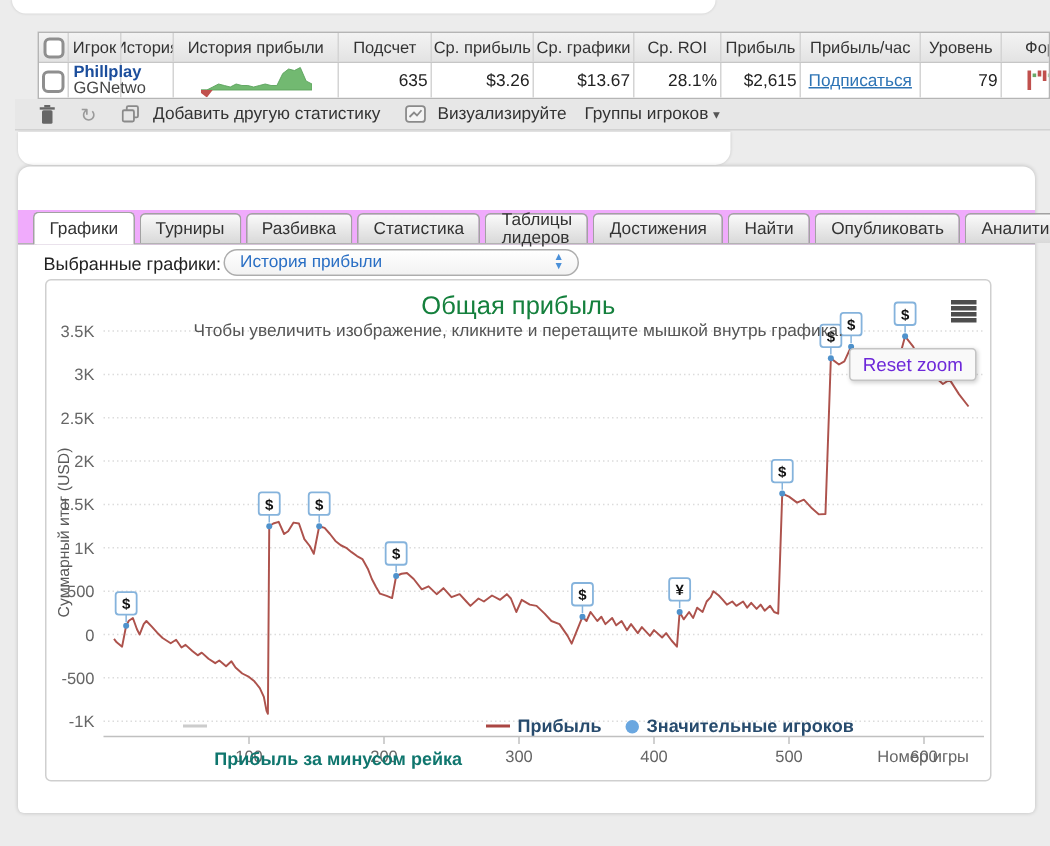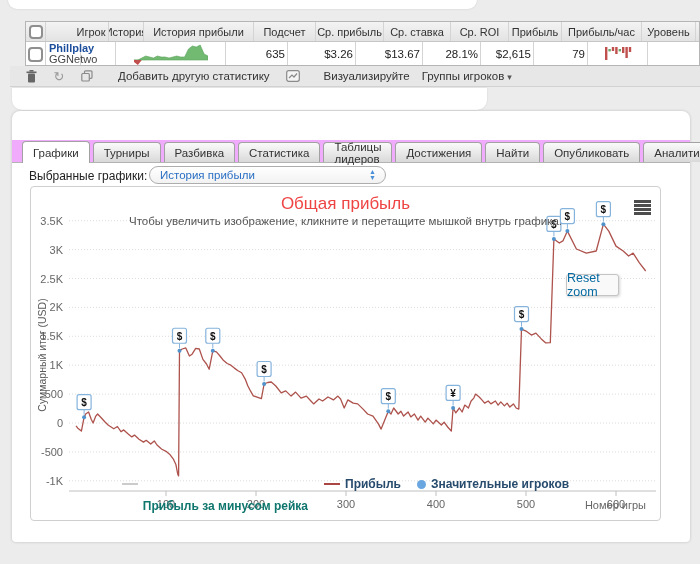--- a/index.html
+++ b/index.html
@@ -21,67 +21,67 @@
   .num { justify-content:flex-end; padding-right:2px; }
   .cbx { width:15px; height:15px; border:2px solid #8f8f8f; border-radius:4px; background:#fff; }
   .player-cell { flex-direction:column; align-items:flex-start; justify-content:center; overflow:visible; padding-left:3px; }
   .player-name { font-size:11px; font-weight:bold; color:#1c4e9c; line-height:11px; cursor:pointer; }
   .player-net { font-size:11px; color:#444; line-height:11px; }
   .sub-link { color:#2e74b5; text-decoration:underline; cursor:pointer; }
 
   
   .toolbar { left:10px; top:66px; width:690px; height:21px; background:#e7e7e7; border-bottom:1px solid #d2d2d2; display:flex; align-items:center; font-size:11.5px; color:#333; }
   .tb-ico { margin-left:14px; width:14px; height:14px; display:flex; align-items:center; justify-content:center; cursor:pointer; }
-  .tb-txt { margin-left:24px; cursor:pointer; }
+  .tb-txt { margin-left:8px; cursor:pointer; }
   .refresh-glyph { font-size:13px; color:#9a9a9a; }
   .caret { color:#555; font-size:9px; margin-left:3px; }
 
   
   .panel { left:12px; top:111px; width:678px; height:431px; background:#fff; border-radius:8px 8px 4px 4px; box-shadow:0 0 3px rgba(0,0,0,.2); }
   .panel-header { position:absolute; left:0; top:0; width:100%; height:29px; background:linear-gradient(#c2d1d9,#b2c5cf); border-radius:8px 8px 0 0; }
   .panel-title { position:absolute; left:16px; top:7px; font-size:15px; font-weight:bold; color:#22313a; }
   .panel-close { position:absolute; right:9px; top:3px; font-size:13px; font-weight:bold; color:#222; cursor:pointer; }
   .tab-strip { position:absolute; left:0; top:29px; width:100%; height:23px; background:#f0abfc; border-bottom:1px solid #b3b3b3; display:flex; align-items:flex-end; padding-left:10px; }
   .tab { height:20px; margin-right:3px; padding:0 10px; display:flex; align-items:center; background:linear-gradient(#fafafa,#d9d9d9); border:1px solid #a2a2a2; border-bottom:none; border-radius:4px 4px 0 0; font-size:11.5px; color:#333; cursor:pointer; }
   .tab.active { background:#fff; height:22px; position:relative; z-index:2; margin-bottom:-1px; }
   .select-row { position:absolute; left:1px; top:52px; width:100%; height:24px; }
   .select-label { position:absolute; left:16px; top:6px; font-size:12px; color:#222; }
   .chart-select { position:absolute; left:136px; top:3px; width:237px; height:18px; background:linear-gradient(#fff,#f2f2f2); border:1px solid #adadad; border-radius:10px; display:flex; align-items:center; padding-left:10px; font-size:11.5px; color:#2a6fc4; cursor:pointer; }
   .stepper { position:absolute; right:9px; top:2px; color:#4a90d9; font-size:7px; line-height:6px; text-align:center; }
 
   
   .chart-box { position:absolute; left:18px; top:75px; width:631px; height:335px; background:#fff; border:1px solid #cfcfcf; border-radius:4px; }
-  .chart-title { position:absolute; left:0; top:7px; width:100%; text-align:center; font-size:17px; color:#ef4444; }
+  .chart-title { position:absolute; left:0; top:7px; width:100%; text-align:center; font-size:17px; color:#15803d; }
   .chart-subtitle { position:absolute; left:0; top:28px; width:100%; text-align:center; font-size:11.5px; color:#555; }
   .hamburger { position:absolute; right:9px; top:13px; width:17px; cursor:pointer; }
   .hamburger div { height:2.5px; background:#4d4d4d; margin-bottom:1.5px; }
-  .reset-zoom { position:absolute; left:535px; top:45px; width:53px; height:22px; background:#f9f9f9; border:1px solid #c4c4c4; border-radius:3px; font-size:12.5px; color:#0369a1; display:flex; align-items:center; justify-content:center; box-shadow:1px 1px 3px rgba(0,0,0,.18); cursor:pointer;margin-top:42px; }
+  .reset-zoom { position:absolute; left:535px; top:45px; width:85px; height:22px; background:#f9f9f9; border:1px solid #c4c4c4; border-radius:3px; font-size:12.5px; color:#6d28d9; display:flex; align-items:center; justify-content:center; box-shadow:1px 1px 3px rgba(0,0,0,.18); cursor:pointer; }
   .legend { position:absolute; left:0; bottom:7px; width:100%; display:flex; justify-content:center; gap:16px; font-size:12px; font-weight:bold; }
   .legend-item { display:flex; align-items:center; gap:5px; cursor:pointer; }
   .legend-dash { width:16px; height:2px; }
   .legend-dot { width:9px; height:9px; border-radius:50%; }
   .x-axis-title { position:absolute; right:14px; bottom:9px; font-size:11px; color:#666; }
 </style>
 </head>
 <body>
 
 <div class="abs top-white-bar"></div>
 
 <div class="abs stats-table">
   <div class="trow thead">
     <div class="tcell" style="width:20px">
       <div class="cbx" style="width:14px;height:14px"></div>
     </div>
 
-  <div class="tcell" style="width: 35px; margin-left: 28px;">Игрок</div>
+  <div class="tcell" style="width: 35px;">Игрок</div>
       <div class="tcell" style="width: 35px;">История</div>
       <div class="tcell" style="width: 110px;">История прибыли</div>
       <div class="tcell" style="width: 62px;">Подсчет</div>
       <div class="tcell" style="width: 68px;">Ср. прибыль</div>
-      <div class="tcell" style="width: 67px;">Ср. ставка</div>
+      <div class="tcell" style="width: 67px;">Ср. графики</div>
       <div class="tcell" style="width: 58px;">Ср. ROI</div>
       <div class="tcell" style="width: 53px;">Прибыль</div>
       <div class="tcell" style="width: 80px;">Прибыль/час</div>
       <div class="tcell" style="width: 54px;">Уровень</div>
       <div class="tcell" style="width: 60px;">Форм</div>
     </div>
   <div class="trow tbody">
     <div class="tcell" style="width:20px">
       <div class="cbx"></div>
     </div>
@@ -94,20 +94,23 @@
       <svg id="hist-spark" width="74" height="22">
           <polygon points="0,17 0.0,17.0 3.9,17.0 7.8,15.0 11.7,13.0 15.6,14.0 19.5,15.0 23.4,13.0 27.3,14.0 31.2,14.0 35.1,15.0 38.9,14.0 42.8,13.0 46.7,14.0 50.6,14.0 54.5,6.0 58.4,3.0 62.3,4.0 66.2,2.0 70.1,11.0 74.0,13.0 74,17" fill="#72b971" stroke="#5ba35c" stroke-width="0.6"></polygon>
           <polygon points="0,17 0.0,19.0 3.9,22.0 7.8,17.0 11.7,17.0 15.6,17.0 19.5,17.0 23.4,17.0 27.3,17.0 31.2,17.0 35.1,17.0 38.9,17.0 42.8,17.0 46.7,17.0 50.6,17.0 54.5,17.0 58.4,17.0 62.3,17.0 66.2,17.0 70.1,17.0 74.0,17.0 74,17" fill="#c0504d"></polygon>
         </svg>
     </div>
     <div class="tcell num" style="width:62px">635</div>
     <div class="tcell num" style="width:68px">$3.26</div>
     <div class="tcell num" style="width:67px">$13.67</div>
     <div class="tcell num" style="width:58px">28.1%</div>
     <div class="tcell num" style="width:53px">$2,615</div>
+    <div class="tcell" style="width:80px">
+      <span class="sub-link">Подписаться</span>
+    </div>
     <div class="tcell num" style="width:54px">79</div>
     <div class="tcell" style="width:60px">
       <svg id="form-spark" width="28" height="18">
           <rect x="1" y="2" width="2.4" height="13" fill="#c0504d"></rect>
           <rect x="4.4" y="4" width="2.4" height="2.4" fill="#69a869"></rect>
           <rect x="7.800000000000001" y="2" width="2.4" height="4" fill="#c0504d"></rect>
           <rect x="11.200000000000001" y="2" width="2.4" height="7" fill="#c0504d"></rect>
           <rect x="14.600000000000001" y="4" width="2.4" height="2.4" fill="#69a869"></rect>
           <rect x="18" y="2" width="2.4" height="6" fill="#c0504d"></rect>
           <rect x="21.4" y="2" width="2.4" height="11" fill="#c0504d"></rect>

